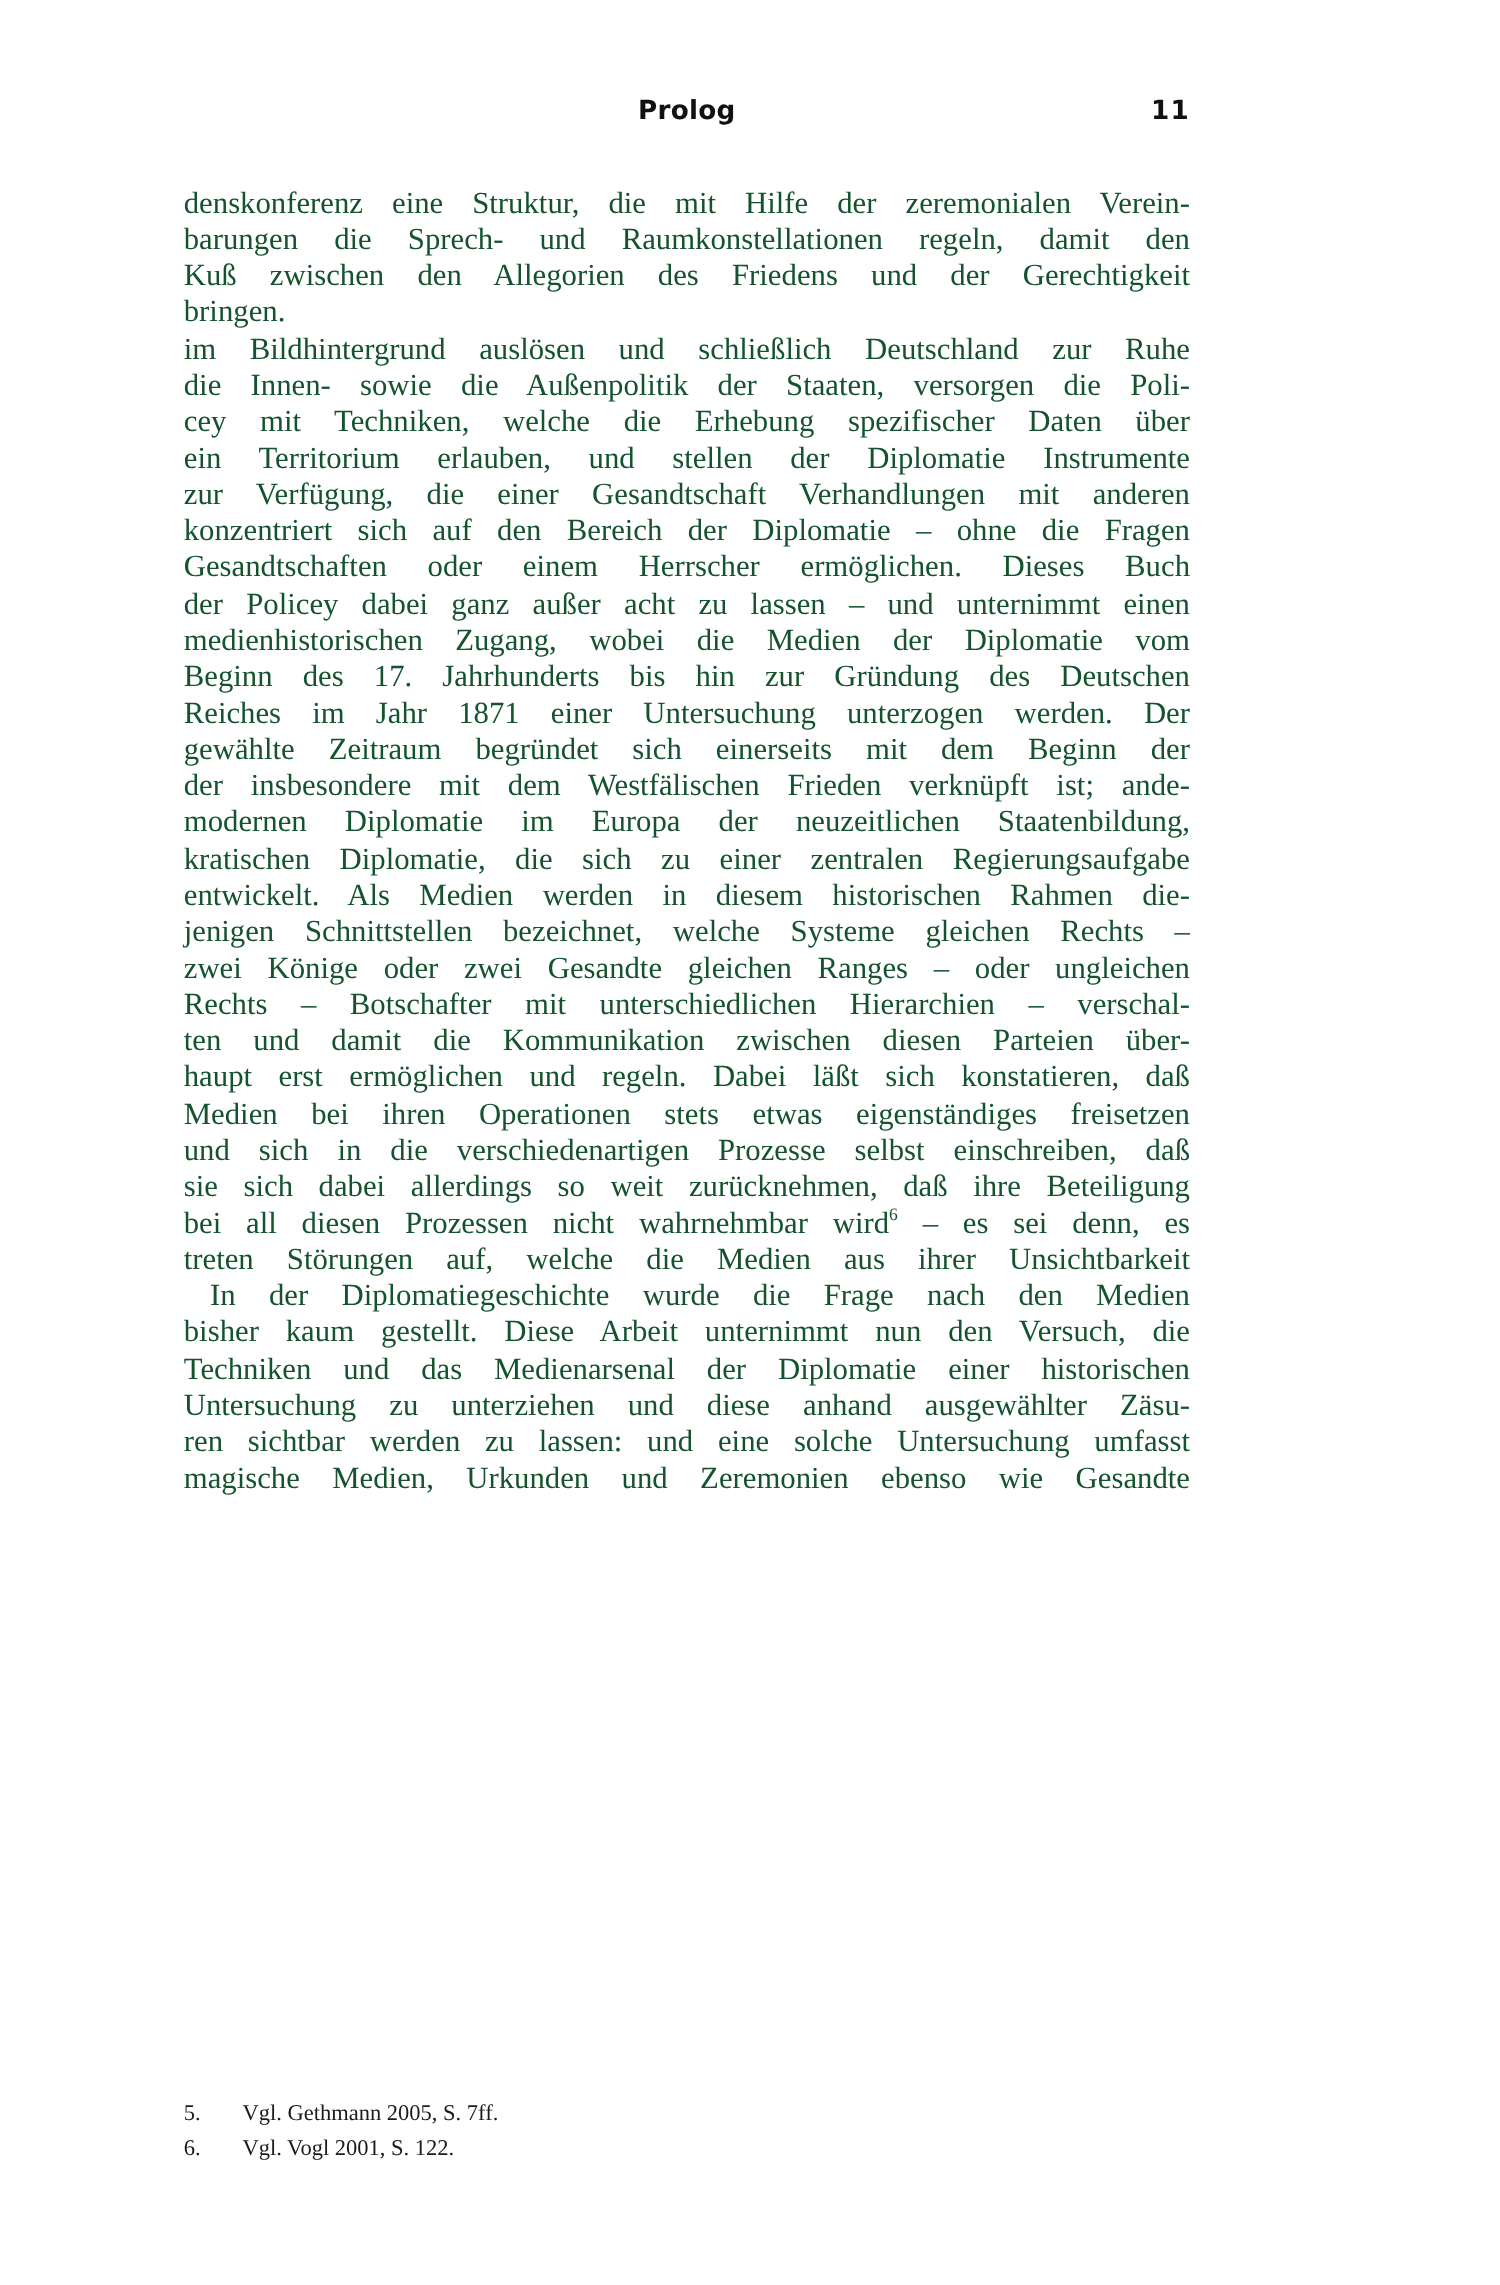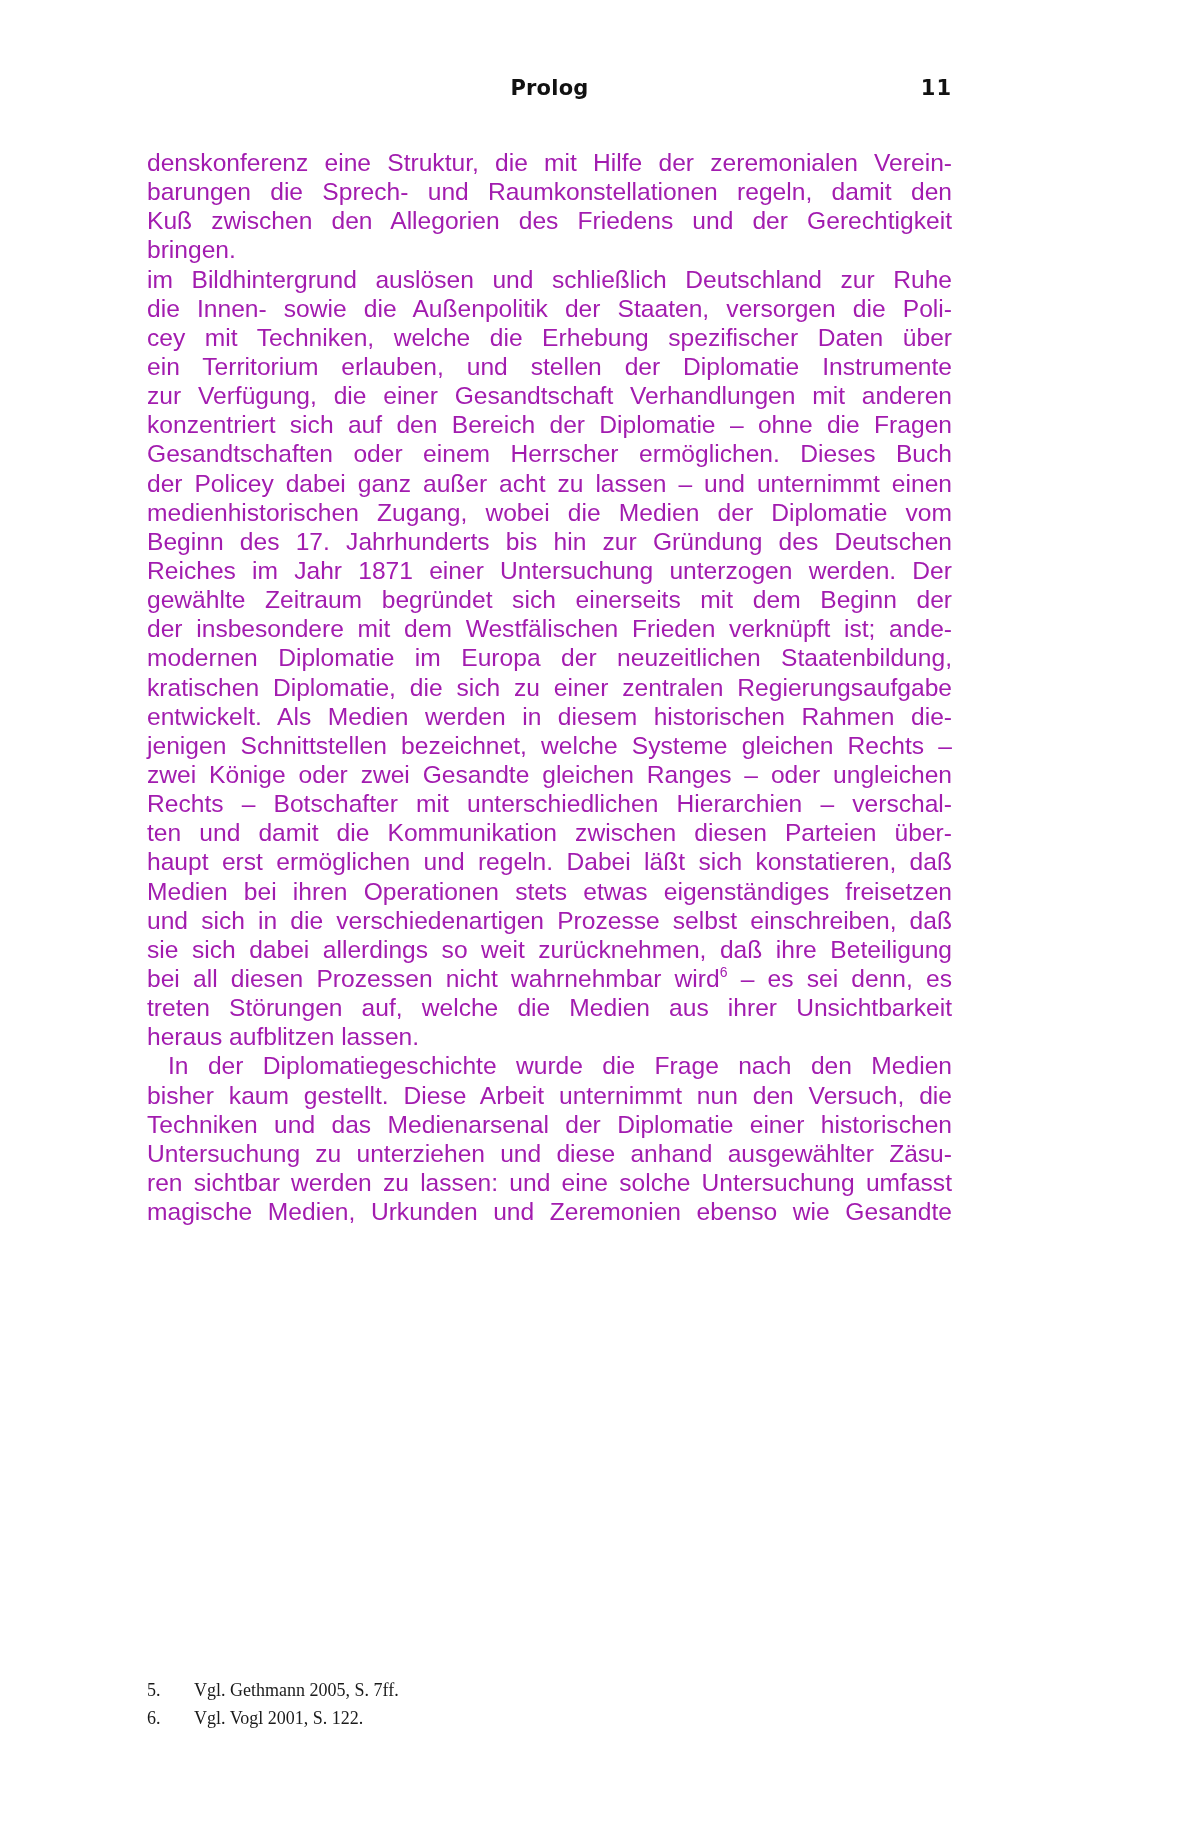--- a/index.html
+++ b/index.html
@@ -43,24 +43,24 @@
     position: absolute;
     right: 0;
     top: 0;
     letter-spacing: 1px;
   }
   .body-text {
     position: absolute;
     top: 148px;
     left: 135px;
     width: 805px;
-    font-family: Liberation Sans, sans-serif;
+    font-family: Liberation Serif, serif;
     font-size: 24.6px;
     line-height: 29.15px;
-    color: #a21caf;
+    color: #14532d;
   }
   .line {
     display: block;
     height: 29.15px;
     white-space: nowrap;
     text-align: justify;
     text-align-last: justify;
     overflow: visible;
   }
   .line.last {
@@ -130,21 +130,20 @@
         <span class="line">jenigen Schnittstellen bezeichnet, welche Systeme gleichen Rechts –</span>
         <span class="line">zwei Könige oder zwei Gesandte gleichen Ranges – oder ungleichen</span>
         <span class="line">Rechts – Botschafter mit unterschiedlichen Hierarchien – verschal-</span>
         <span class="line">ten und damit die Kommunikation zwischen diesen Parteien über-</span>
         <span class="line">haupt erst ermöglichen und regeln. Dabei läßt sich konstatieren, daß</span>
         <span class="line">Medien bei ihren Operationen stets etwas eigenständiges freisetzen</span>
         <span class="line">und sich in die verschiedenartigen Prozesse selbst einschreiben, daß</span>
         <span class="line">sie sich dabei allerdings so weit zurücknehmen, daß ihre Beteiligung</span>
         <span class="line">bei all diesen Prozessen nicht wahrnehmbar wird<sup class="fnref">6</sup> – es sei denn, es</span>
         <span class="line">treten Störungen auf, welche die Medien aus ihrer Unsichtbarkeit</span>
-        <span class="line last">heraus aufblitzen lassen.</span>
       </div>
       <div>
         <span class="line indent">In der Diplomatiegeschichte wurde die Frage nach den Medien</span>
         <span class="line">bisher kaum gestellt. Diese Arbeit unternimmt nun den Versuch, die</span>
         <span class="line">Techniken und das Medienarsenal der Diplomatie einer historischen</span>
         <span class="line">Untersuchung zu unterziehen und diese anhand ausgewählter Zäsu-</span>
         <span class="line">ren sichtbar werden zu lassen: und eine solche Untersuchung umfasst</span>
         <span class="line">magische Medien, Urkunden und Zeremonien ebenso wie Gesandte</span>
       </div>
     </div>

